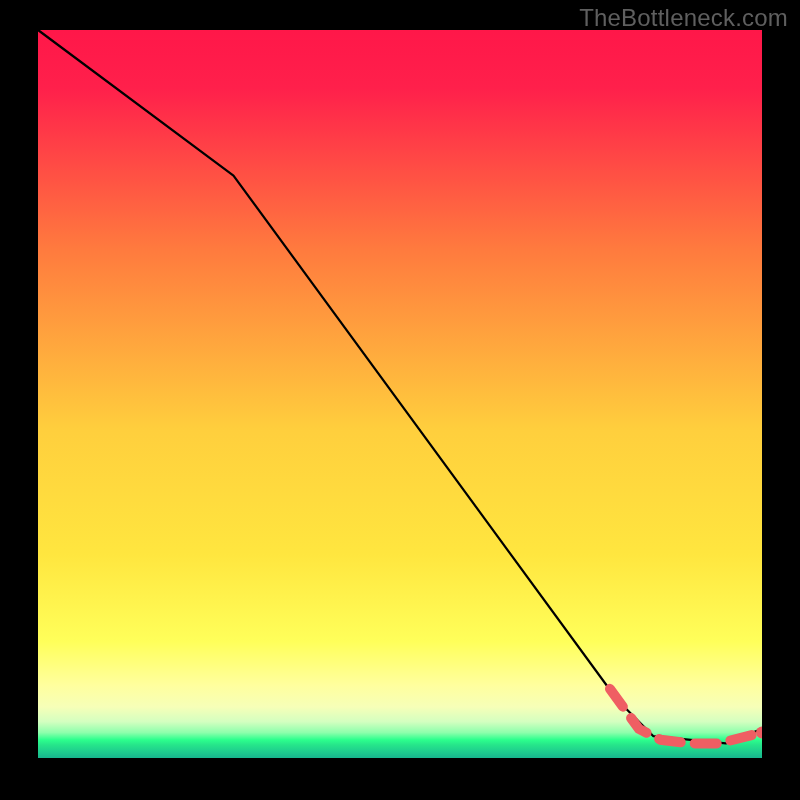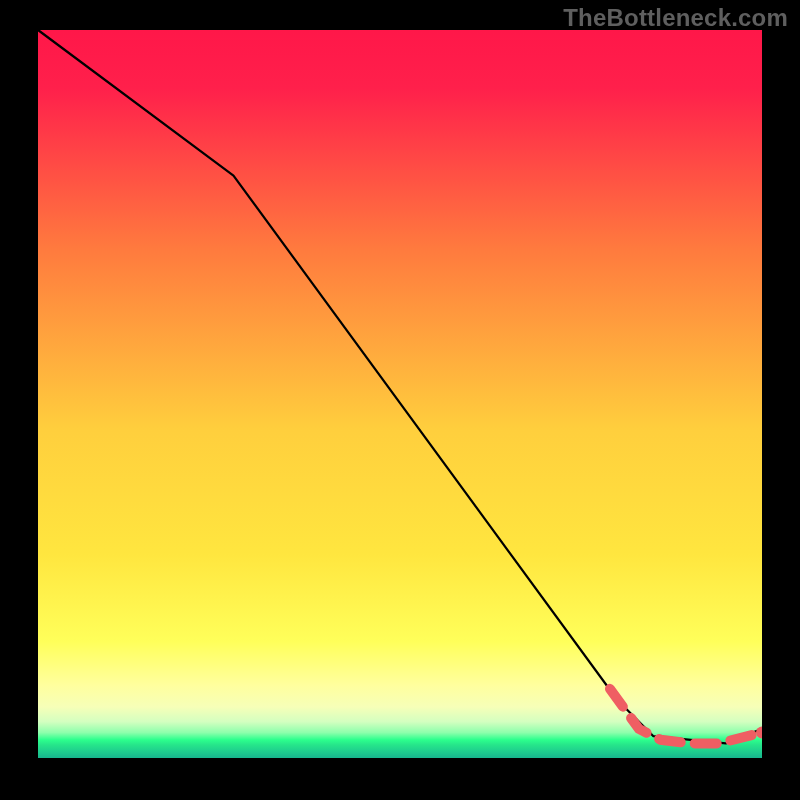--- a/index.html
+++ b/index.html
@@ -17,21 +17,21 @@
   }
   svg {
     display: block;
   }
   .watermark {
     position: absolute;
     top: 4px;
     right: 12px;
     font-family: Arial, Helvetica, sans-serif;
     font-size: 24px;
-    font-weight: 700;
+    font-weight: 400;
     color: #5f5f5f;
     letter-spacing: 0.2px;
   }
 </style>
 </head>
 <body>
 
 <div class="stage">
   <svg id="svg-root" width="800" height="800" viewBox="0 0 800 800">
       <defs>

